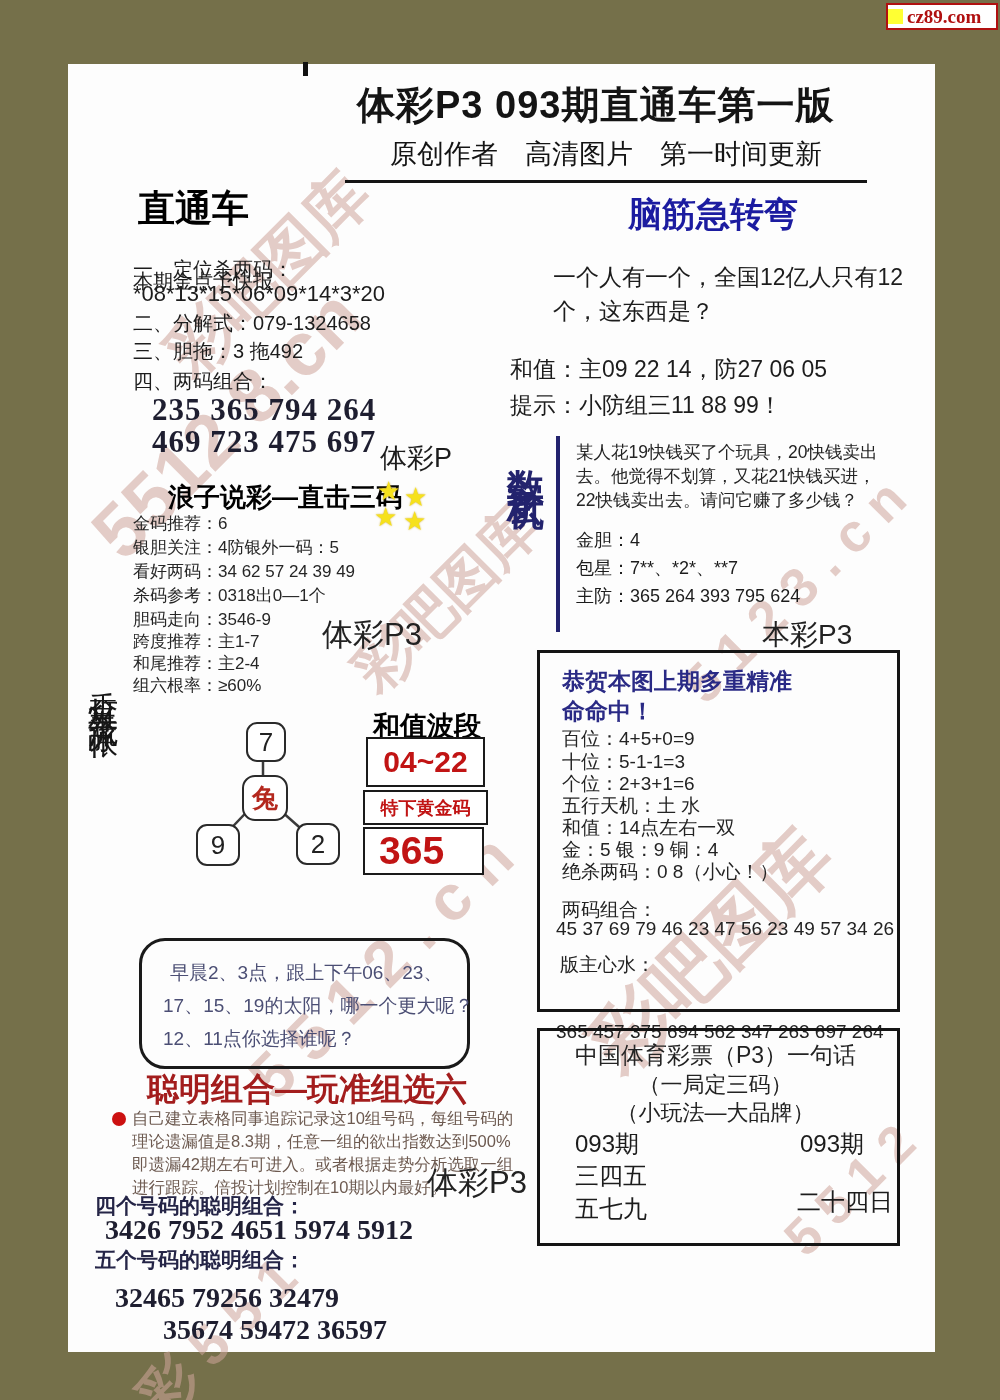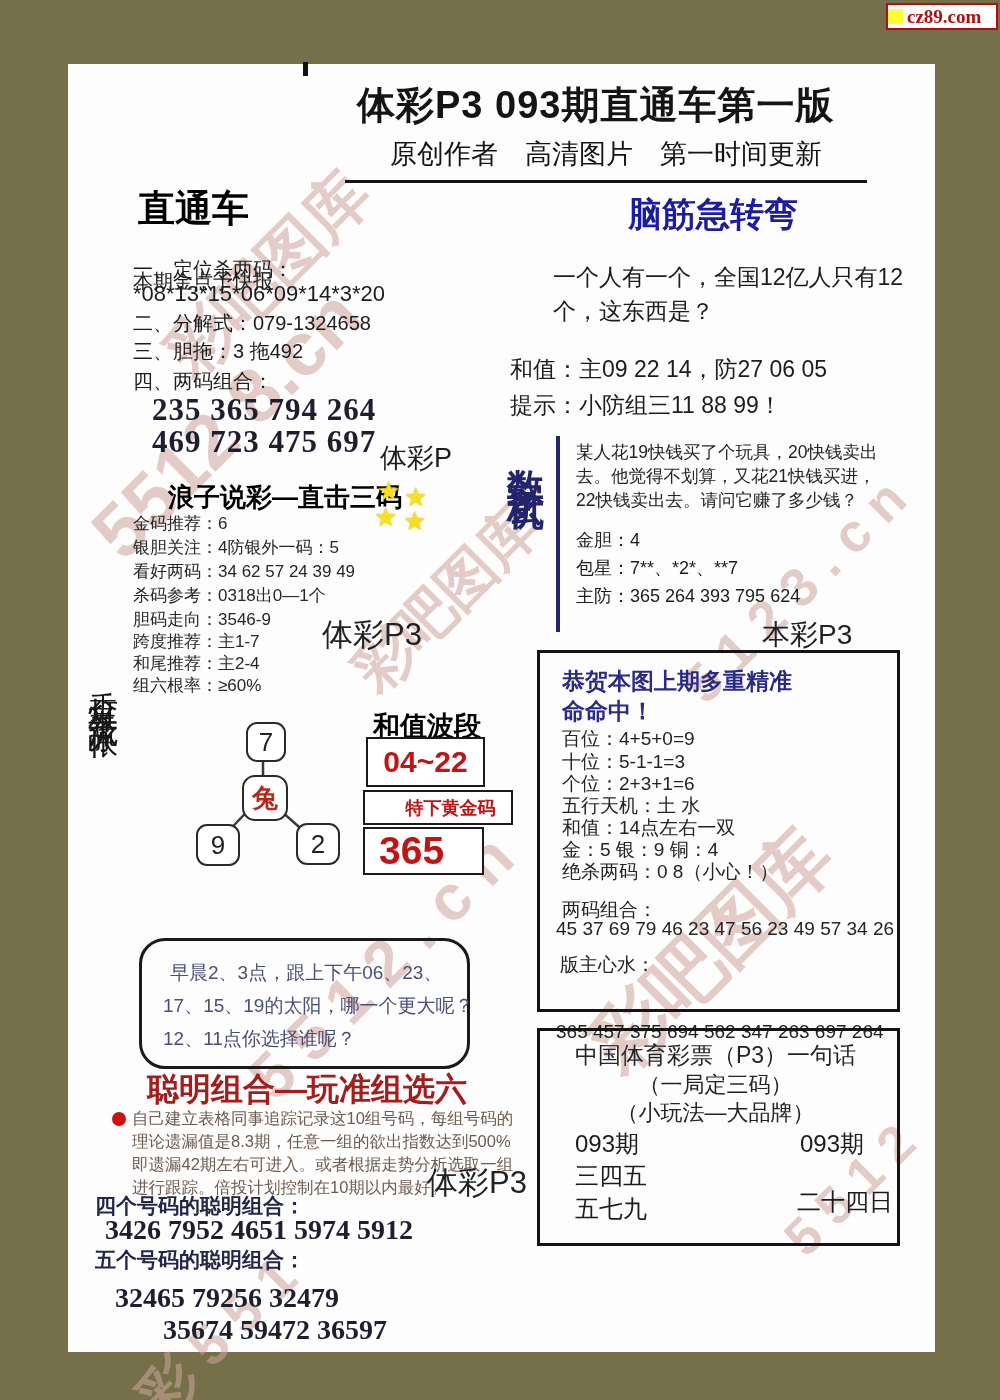--- a/index.html
+++ b/index.html
@@ -50,21 +50,21 @@
   .dg-tu{left:242px;top:775px;width:42px;height:42px;color:#b4281e;font-weight:bold;border-radius:13px;}
   .dg-9{left:196px;top:824px;width:40px;height:38px;}
   .dg-2{left:296px;top:823px;width:40px;height:38px;}
 
   
   .hz-title{left:373px;top:708px;font-size:27px;}
   .hz-box1{left:366px;top:737px;width:115px;height:46px;border:2.5px solid #1a1a1a;background:#fff;
            display:flex;align-items:center;justify-content:center;}
   .hz-range{color:#c11414;font-size:30px;font-weight:bold;}
   .hz-box2{left:363px;top:790px;width:121px;height:31px;border:2.5px solid #1a1a1a;background:#fff;
-           display:flex;align-items:center;justify-content:center;padding-left:25px;}
+           display:flex;align-items:center;justify-content:center;}
   .hz-goldlabel{color:#c11414;font-size:18px;font-weight:bold;}
   .hz-box3{left:363px;top:827px;width:121px;height:48px;border:2.5px solid #1a1a1a;background:#fff;
            display:flex;align-items:center;padding-left:14px;box-sizing:border-box;}
   .hz-gold{color:#c11414;font-size:39px;font-weight:bold;}
 
   
   .mbox{left:139px;top:938px;width:325px;height:125px;border:3.5px solid #1a1a1a;border-radius:26px;background:transparent;}
   .mline{font-size:19px;color:#4b4e74;}
   .m0{left:170px;top:960px;} .m1{left:163px;top:993px;} .m2{left:163px;top:1026px;}
 

